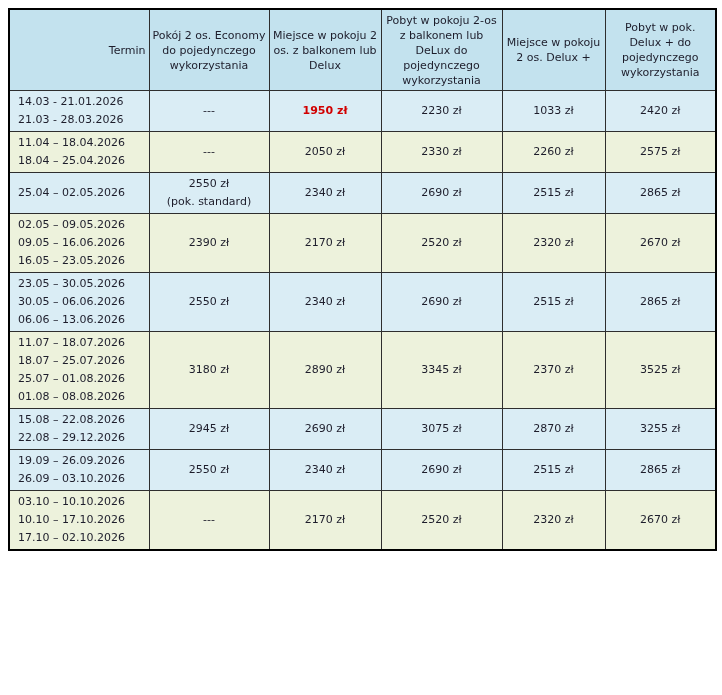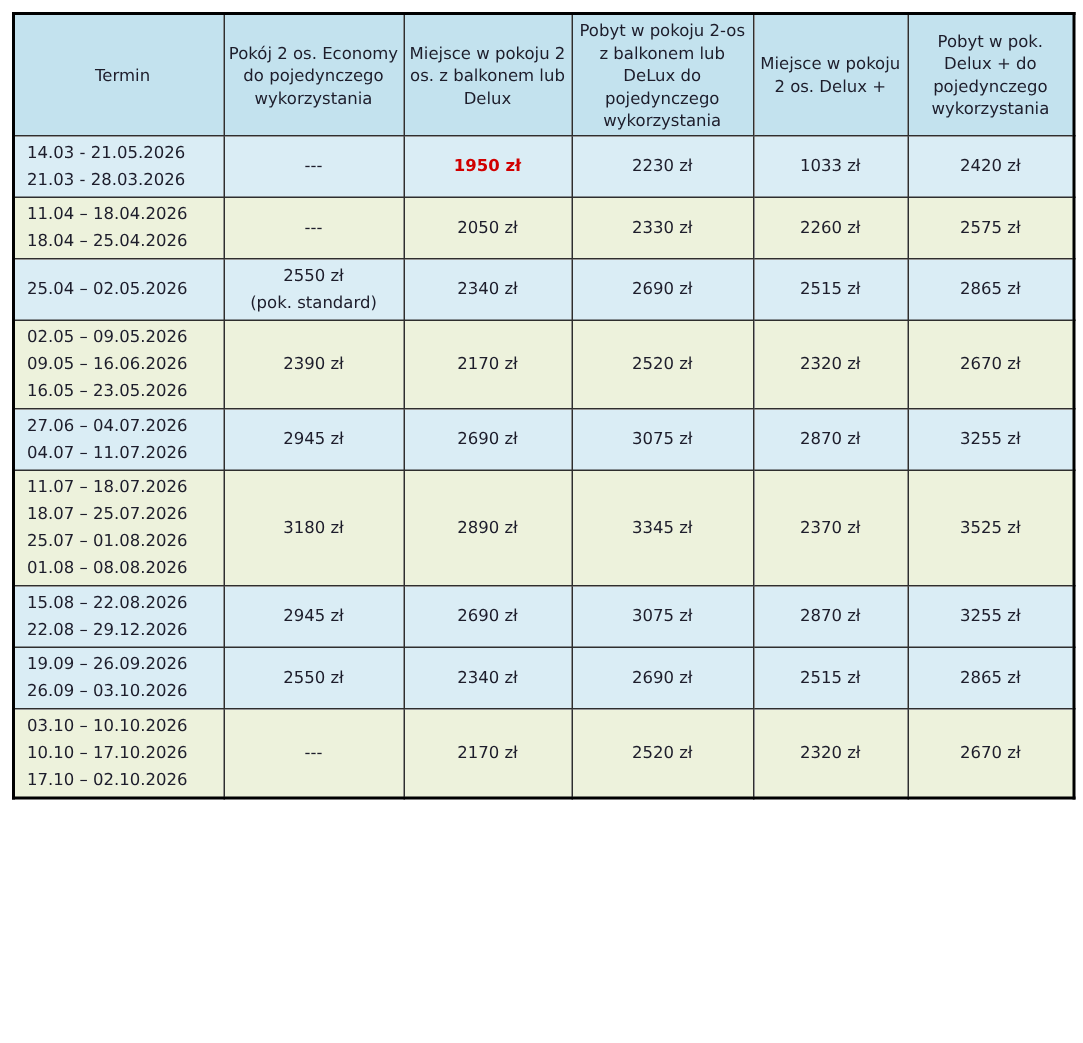--- a/index.html
+++ b/index.html
@@ -32,21 +32,21 @@
   }
   table.price-table th {
     background: var(--header-bg, #c3e2ee);
     font-weight: normal;
     text-align: center;
     height: 76px;
     line-height: 15px;
     padding: 2px 3px;
   }
   table.price-table th.termin-th {
-    text-align: center;
+    text-align: right;
     padding-left: 8px;
   }
   table.price-table td {
     line-height: 18px;
     padding: 2px 4px;
     text-align: center;
   }
   table.price-table td.dates {
     text-align: left;
     padding-left: 8px;
@@ -76,21 +76,21 @@
         <th class="termin-th">Termin</th>
         <th>Pokój 2 os. Economy do pojedynczego wykorzystania</th>
         <th>Miejsce w pokoju 2 os. z balkonem lub Delux</th>
         <th>Pobyt w pokoju 2-os z balkonem lub DeLux do pojedynczego wykorzystania</th>
         <th>Miejsce w pokoju 2 os. Delux +</th>
         <th>Pobyt w pok. Delux + do pojedynczego wykorzystania</th>
       </tr>
     </thead>
     <tbody>
         <tr class="blue">
-          <td class="dates">14.03 - 21.05.2026
+          <td class="dates">14.03 - 21.01.2026
 21.03 - 28.03.2026</td>
           <td>---</td>
           <td class="hl">1950 zł</td>
           <td>2230 zł</td>
           <td>1033 zł</td>
           <td>2420 zł</td>
         </tr>
         <tr class="green">
           <td class="dates">11.04 – 18.04.2026
 18.04 – 25.04.2026</td>
@@ -113,27 +113,28 @@
           <td class="dates">02.05 – 09.05.2026
 09.05 – 16.06.2026
 16.05 – 23.05.2026</td>
           <td>2390 zł</td>
           <td>2170 zł</td>
           <td>2520 zł</td>
           <td>2320 zł</td>
           <td>2670 zł</td>
         </tr>
         <tr class="blue">
-          <td class="dates">27.06 – 04.07.2026
-04.07 – 11.07.2026</td>
-          <td>2945 zł</td>
+          <td class="dates">23.05 – 30.05.2026
+30.05 – 06.06.2026
+06.06 – 13.06.2026</td>
+          <td>2550 zł</td>
+          <td>2340 zł</td>
           <td>2690 zł</td>
-          <td>3075 zł</td>
-          <td>2870 zł</td>
-          <td>3255 zł</td>
+          <td>2515 zł</td>
+          <td>2865 zł</td>
         </tr>
         <tr class="green">
           <td class="dates">11.07 – 18.07.2026
 18.07 – 25.07.2026
 25.07 – 01.08.2026
 01.08 – 08.08.2026</td>
           <td>3180 zł</td>
           <td>2890 zł</td>
           <td>3345 zł</td>
           <td>2370 zł</td>

